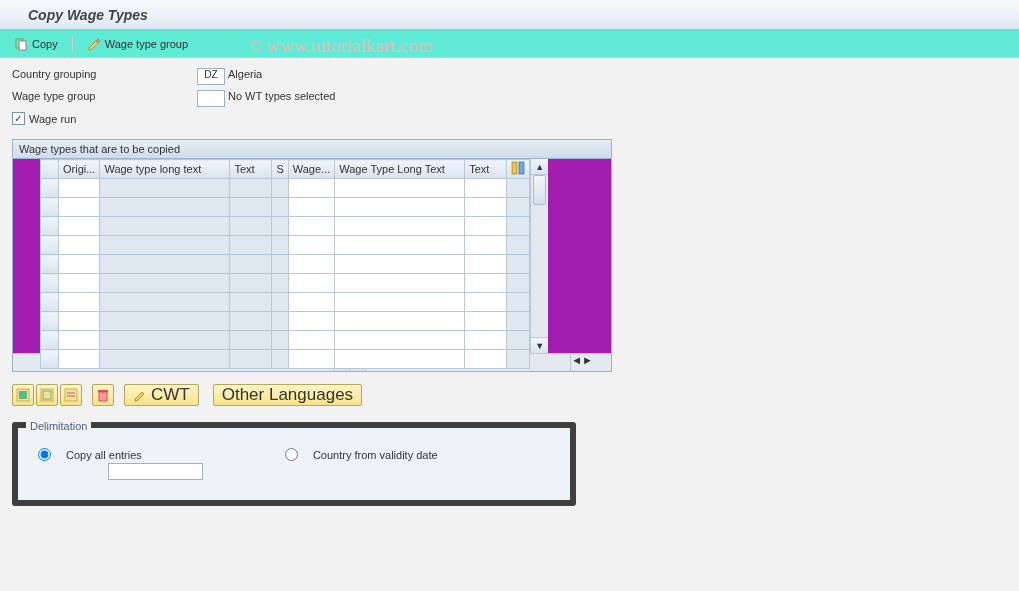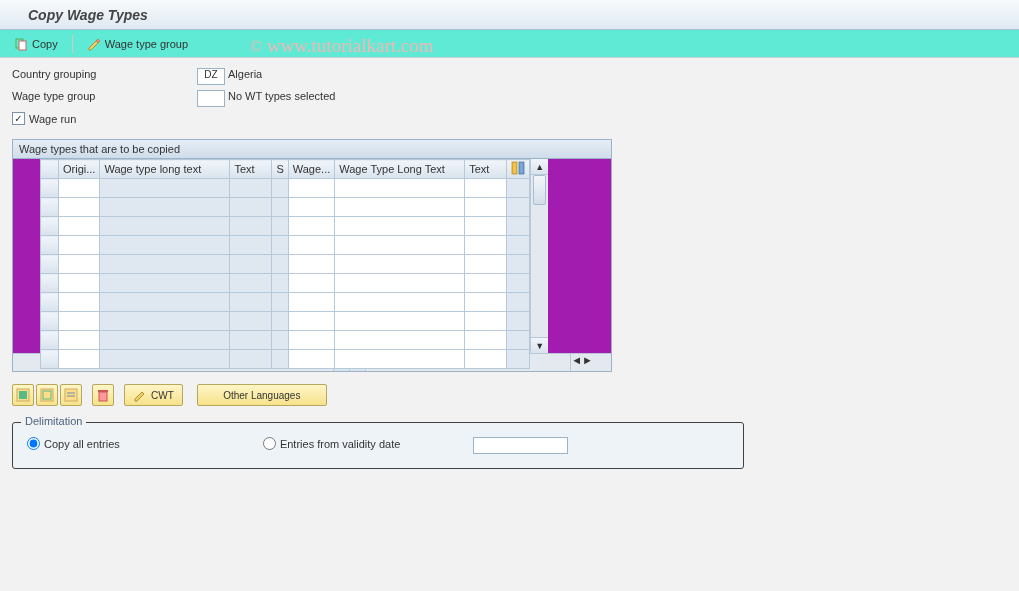--- a/index.html
+++ b/index.html
@@ -74,35 +74,35 @@
   .hscroll-ctrl .arrh { width:16px; text-align:center; cursor:pointer; background:linear-gradient(#f0f5fa,#d9e3ed); height:100%; line-height:18px; border-right:1px solid #b7c8d9; font-size:9px;}
   .hscroll-ctrl .trackh { width:36px; height:10px; margin:3px 2px; background:#cfd8e2; border:1px solid #aabccd; border-radius:2px; }
   .hscroll-spacer-r { flex:1; }
   .hscroll-right { width:55px; display:flex; justify-content:flex-end; padding-right:18px;}
 
   
   .btn-row { margin-top:12px; display:flex; align-items:center; gap:2px; }
   .ybtn {
     height:22px; background:linear-gradient(#fff6c8,#f6e28a);
     border:1px solid #b7a75a; border-radius:2px; display:flex; align-items:center;
-    padding:0 8px; gap:4px; cursor:pointer; font-size:10px;
+    padding:0 8px; gap:4px; cursor:pointer; font-size:17px;
   }
   .ybtn.icon-only { padding:0 3px; }
   .ybtn-wide { min-width:140px; justify-content:center; }
 
   
   .group-box {
-    margin-top:16px; width:732px; border:1px solid #404040; border-radius:3px;
-    background:#eef3f8; position:relative; padding:14px;
+    margin-top:16px; width:564px; border:6px solid #404040; border-radius:3px;
+    background:#eef3f8; position:relative; padding:20px;
   }
   .group-title {
     position:absolute; top:-8px; left:8px; background:#f2f2f2; padding:0 4px;
     font-size:11px; color:#4a6484;
   }
-  .group-box label { display:inline-flex; align-items:flex-end; gap:4px; cursor:pointer; }
+  .group-box label { display:inline-flex; align-items:flex-end; gap:15px; cursor:pointer; }
   input[type="radio"]{ margin:0; }
   .date-field { width:95px; height:17px; border:1px solid #9bb3c9; background:#fff; margin-left:8px; }
 
   .settings-col { width:18px; text-align:center; }
 </style>
 </head>
 <body>
 
 <div class="title-bar">Copy Wage Types</div>
 
@@ -342,18 +342,18 @@
   </div>
 
   <div class="group-box">
     <div class="group-title">Delimitation</div>
     <label style="margin-right:140px;">
       <input type="radio" name="delim" checked="" style="">
       <span>Copy all entries</span>
     </label>
     <label>
       <input type="radio" name="delim" style="">
-      <span>Entries from validity date</span>
+      <span>Country from validity date</span>
     </label>
     <input class="date-field" style="margin-left: 70px;" value="">
   </div>
 
 </div>
 
 </body></html>

